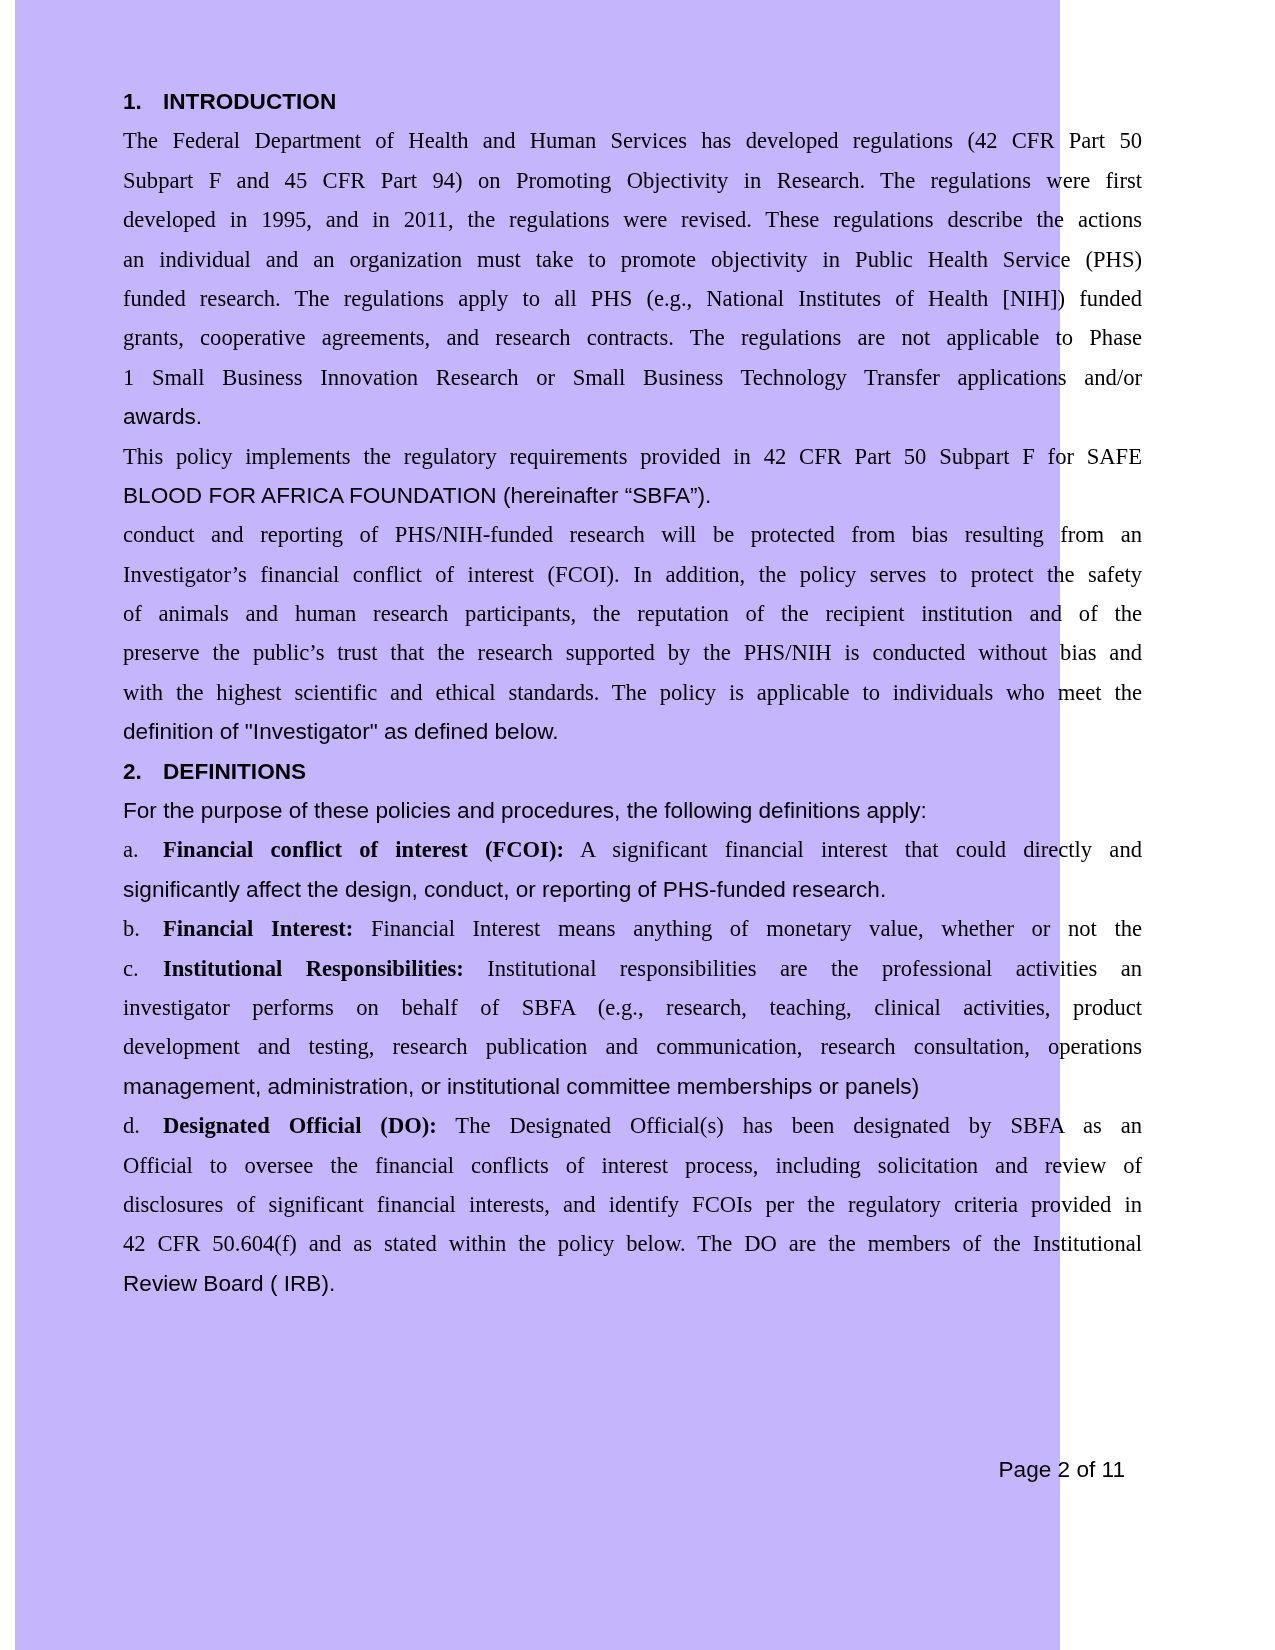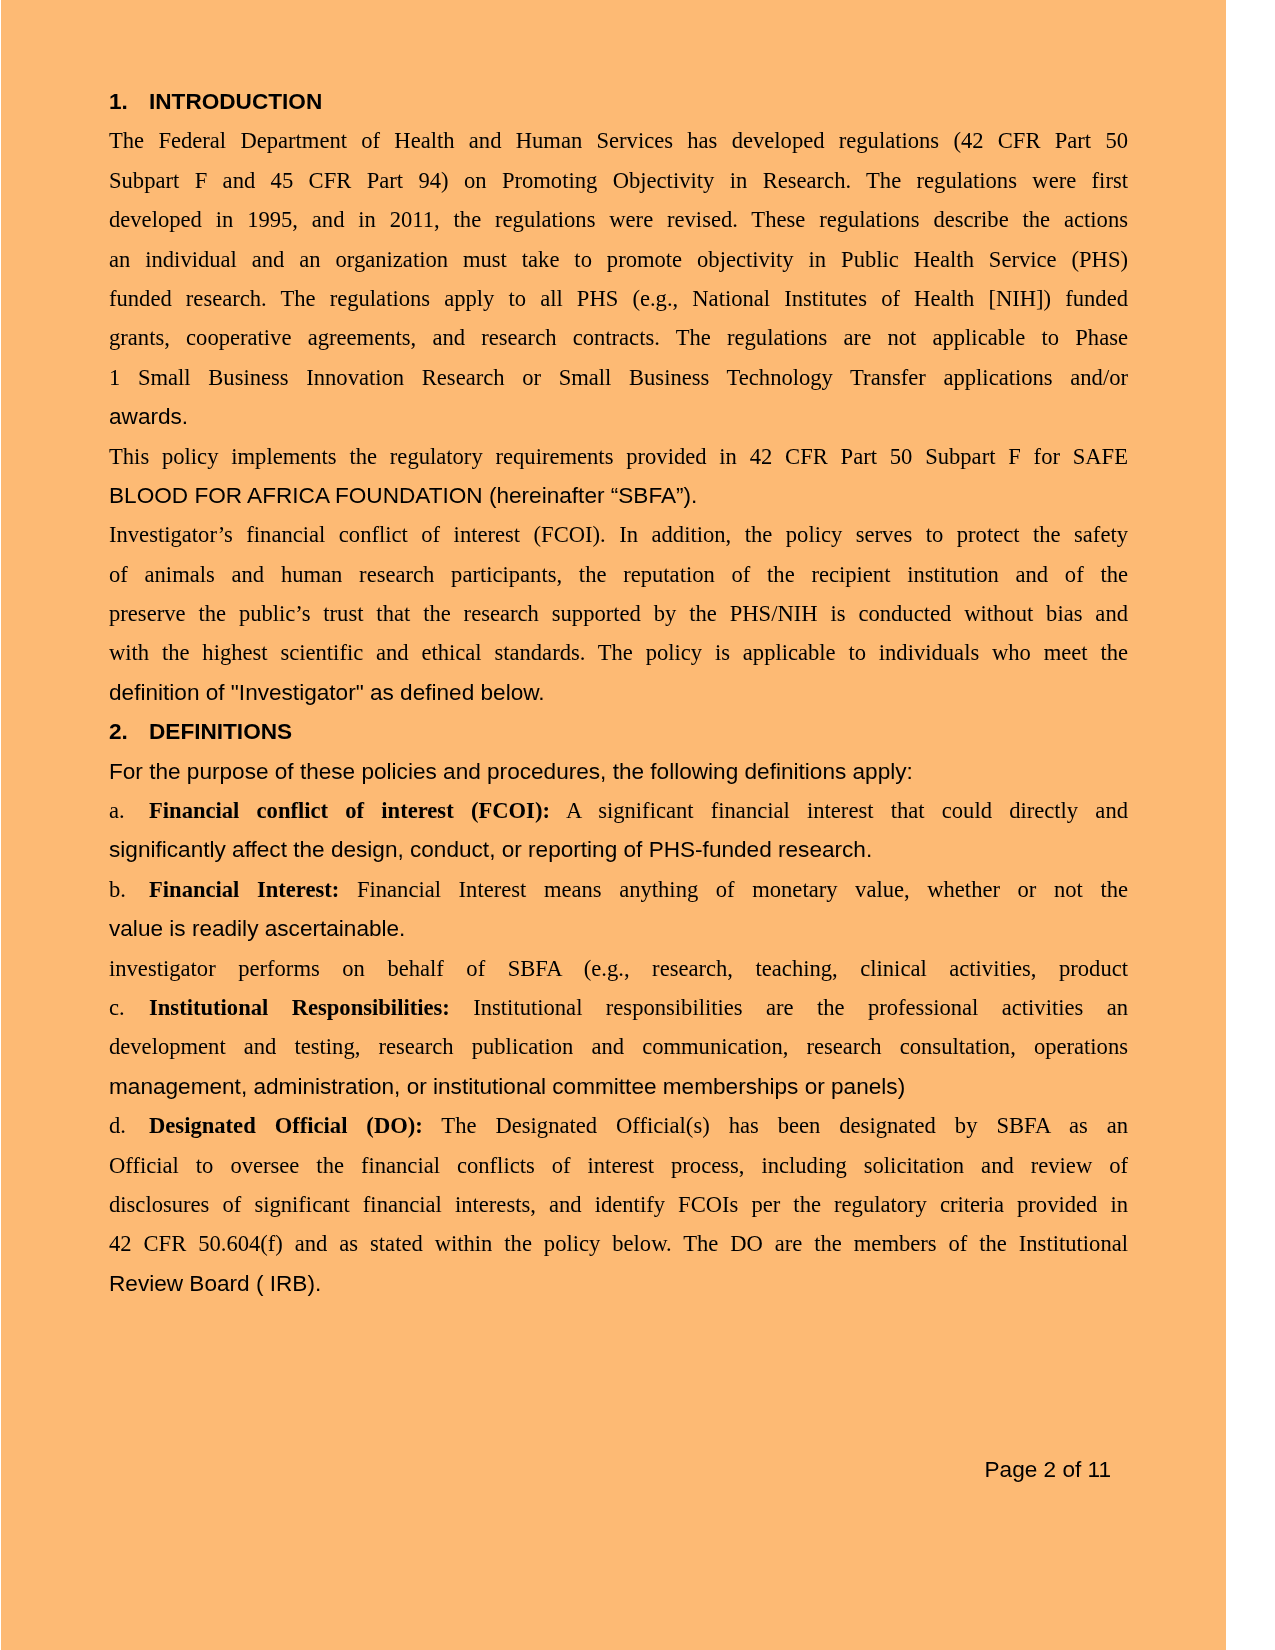--- a/index.html
+++ b/index.html
@@ -5,23 +5,23 @@
   html, body { margin: 0; padding: 0; }
   body {
     width: 1275px; height: 1650px;
     background: #ffffff;
     font-family: "Liberation Sans", sans-serif;
     color: #000000;
     position: relative;
     overflow: hidden;
   }
   #page {
-    position: absolute; left: 1px; top: 0;
-    width: 1225px; height: 1650px;
-    background: #fdba74;
+    position: absolute; left: 15px; top: 0;
+    width: 1045px; height: 1650px;
+    background: #c4b5fd;
   }
   #doc {
     position: absolute; left: 108px; top: 82px;
     width: 1019px;
     font-size: 22.6px;
     line-height: 39.4px;
   }
   .line { height: 39.4px; overflow: hidden; }
   .left { text-align: left; }
   .just { text-align: justify; font-family: Liberation Serif, serif; }
@@ -47,33 +47,33 @@
       <div class="line just">The Federal Department of Health and Human Services has developed regulations (42 CFR Part 50</div>
       <div class="line just">Subpart F and 45 CFR Part 94) on Promoting Objectivity in Research. The regulations were first</div>
       <div class="line just">developed in 1995, and in 2011, the regulations were revised. These regulations describe the actions</div>
       <div class="line just">an individual and an organization must take to promote objectivity in Public Health Service (PHS)</div>
       <div class="line just">funded research. The regulations apply to all PHS (e.g., National Institutes of Health [NIH]) funded</div>
       <div class="line just">grants, cooperative agreements, and research contracts. The regulations are not applicable to Phase</div>
       <div class="line just">1 Small Business Innovation Research or Small Business Technology Transfer applications and/or</div>
       <div class="line left">awards.</div>
       <div class="line just">This policy implements the regulatory requirements provided in 42 CFR Part 50 Subpart F for SAFE</div>
       <div class="line left">BLOOD FOR AFRICA FOUNDATION (hereinafter “SBFA”).</div>
+      <div class="line just">conduct and reporting of PHS/NIH-funded research will be protected from bias resulting from an</div>
       <div class="line just">Investigator’s financial conflict of interest (FCOI). In addition, the policy serves to protect the safety</div>
       <div class="line just">of animals and human research participants, the reputation of the recipient institution and of the</div>
       <div class="line just">preserve the public’s trust that the research supported by the PHS/NIH is conducted without bias and</div>
       <div class="line just">with the highest scientific and ethical standards. The policy is applicable to individuals who meet the</div>
       <div class="line left">definition of "Investigator" as defined below.</div>
       <div class="line left heading"><span class="marker">2.</span>DEFINITIONS</div>
       <div class="line left">For the purpose of these policies and procedures, the following definitions apply:</div>
       <div class="line just"><span class="marker">a.</span><span class="term">Financial conflict of interest (FCOI):</span> A significant financial interest that could directly and</div>
       <div class="line left">significantly affect the design, conduct, or reporting of PHS-funded research.</div>
       <div class="line just"><span class="marker">b.</span><span class="term">Financial Interest:</span> Financial Interest means anything of monetary value, whether or not the</div>
-      <div class="line left">value is readily ascertainable.</div>
+      <div class="line just"><span class="marker">c.</span><span class="term">Institutional Responsibilities:</span> Institutional responsibilities are the professional activities an</div>
       <div class="line just">investigator performs on behalf of SBFA (e.g., research, teaching, clinical activities, product</div>
-      <div class="line just"><span class="marker">c.</span><span class="term">Institutional Responsibilities:</span> Institutional responsibilities are the professional activities an</div>
       <div class="line just">development and testing, research publication and communication, research consultation, operations</div>
       <div class="line left">management, administration, or institutional committee memberships or panels)</div>
       <div class="line just"><span class="marker">d.</span><span class="term">Designated Official (DO):</span> The Designated Official(s) has been designated by SBFA as an</div>
       <div class="line just">Official to oversee the financial conflicts of interest process, including solicitation and review of</div>
       <div class="line just">disclosures of significant financial interests, and identify FCOIs per the regulatory criteria provided in</div>
       <div class="line just">42 CFR 50.604(f) and as stated within the policy below. The DO are the members of the Institutional</div>
       <div class="line left">Review Board ( IRB).</div>
     </div>
   <div id="footer">Page 2 of 11</div>
 </div>

